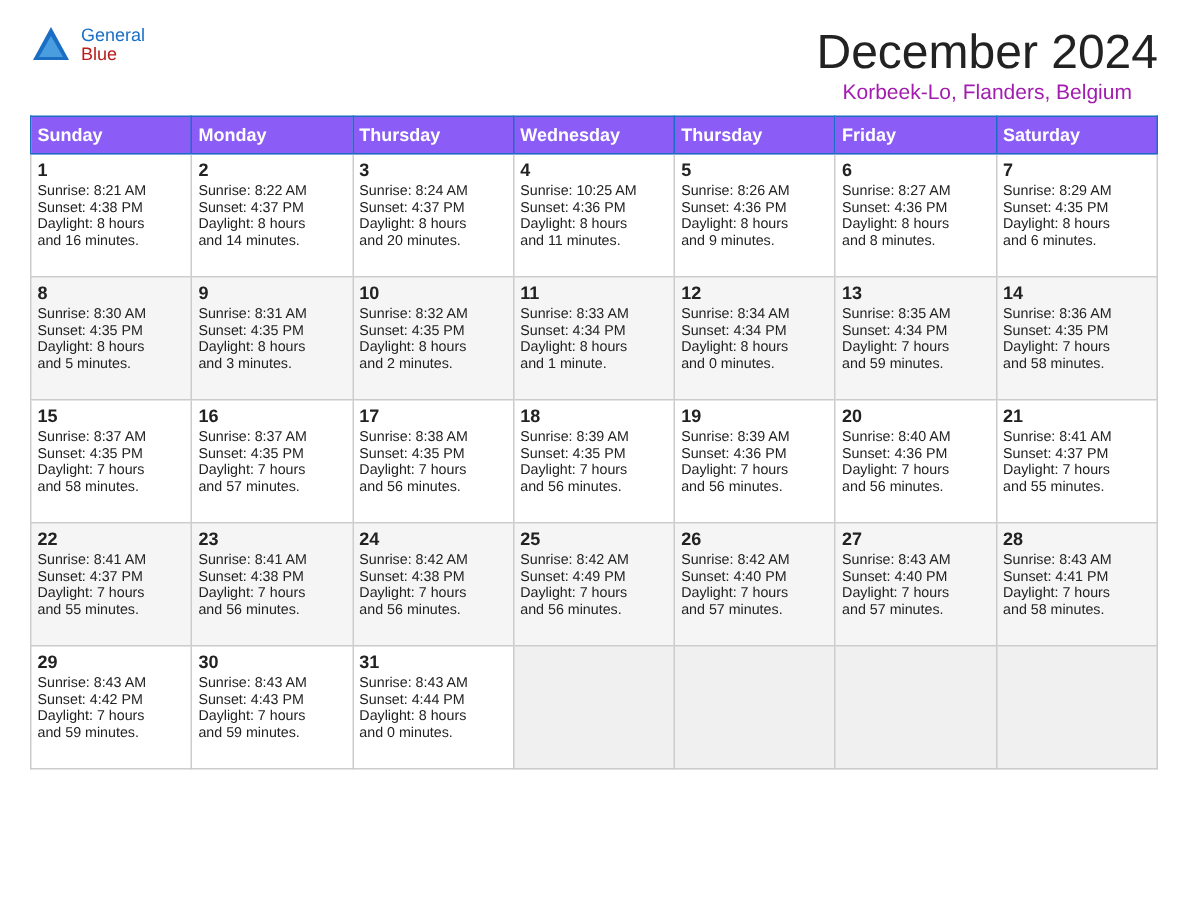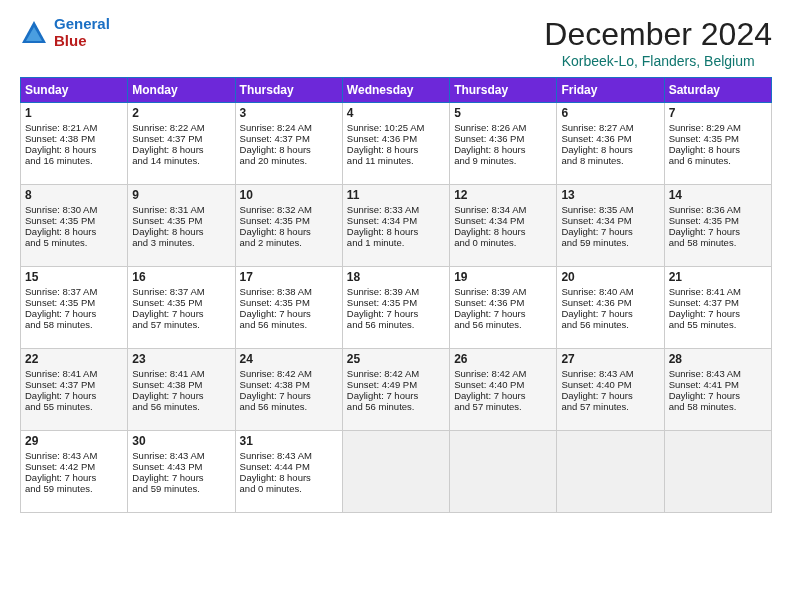--- a/index.html
+++ b/index.html
@@ -20,51 +20,51 @@
       justify-content: space-between;
       align-items: flex-start;
       margin-bottom: 8px;
     }
     .logo {
       display: flex;
       align-items: center;
       gap: 6px;
     }
     .logo-text {
-      font-size: 15px;
-      font-weight: bold;
+      font-size: 12px;
+      font-weight: normal;
       color: #333;
       line-height: 1.1;
     }
     .logo-text span {
       color: #1a6fc4;
     }
     .logo-icon {
       width: 28px;
       height: 28px;
     }
     .title-block {
       text-align: center;
     }
     .month-title {
       font-size: 32px;
       font-weight: normal;
       color: #222;
     }
     .location {
       font-size: 14px;
-      color: #0f766e;
+      color: #a21caf;
     }
     table {
       width: 100%;
       border-collapse: collapse;
       table-layout: fixed;
     }
     th {
-      background-color: #6d28d9;
+      background-color: #8b5cf6;
       color: #fff;
       font-size: 12px;
       font-weight: bold;
       padding: 5px 4px;
       text-align: left;
       border: 1px solid #1a6fc4;
     }
     td {
       border: 1px solid #ccc;
       vertical-align: top;

